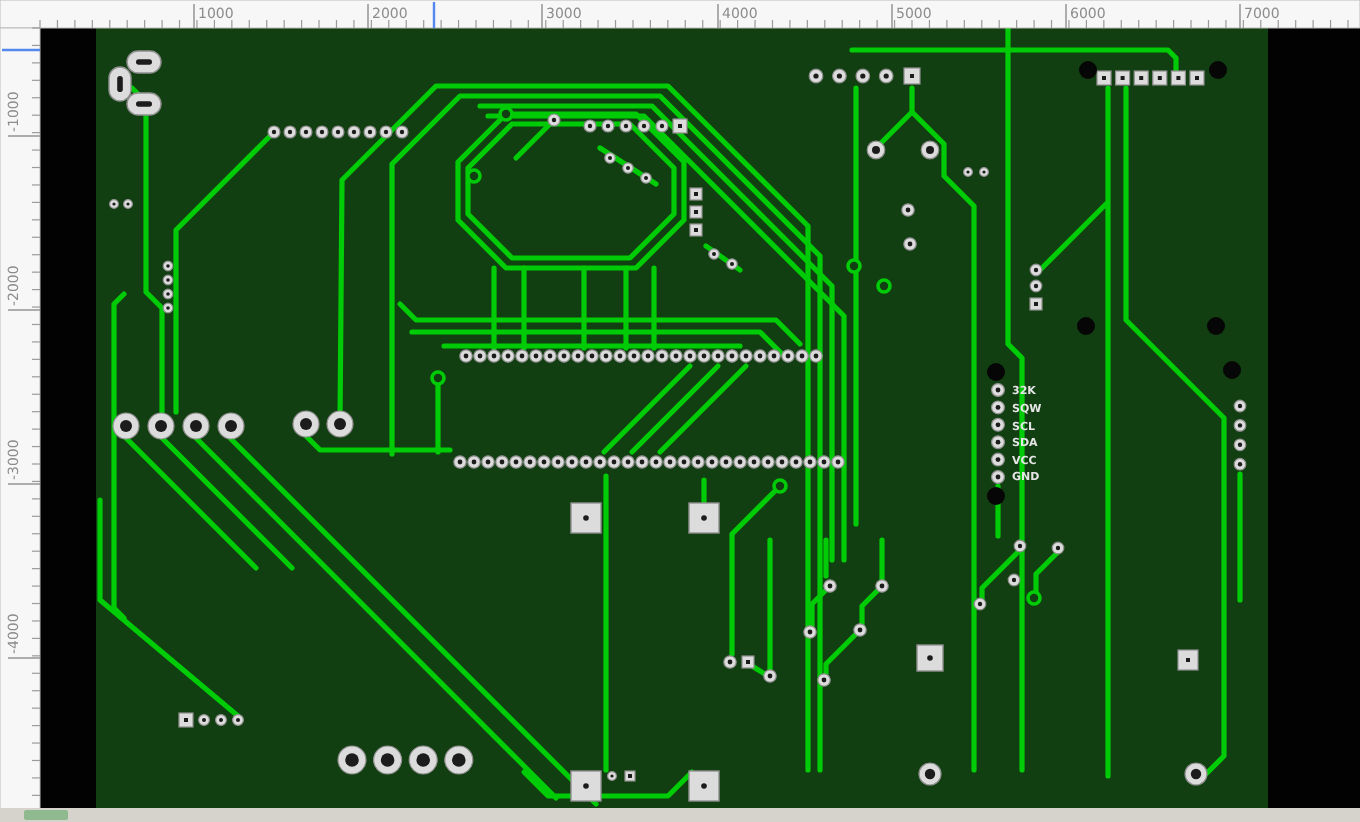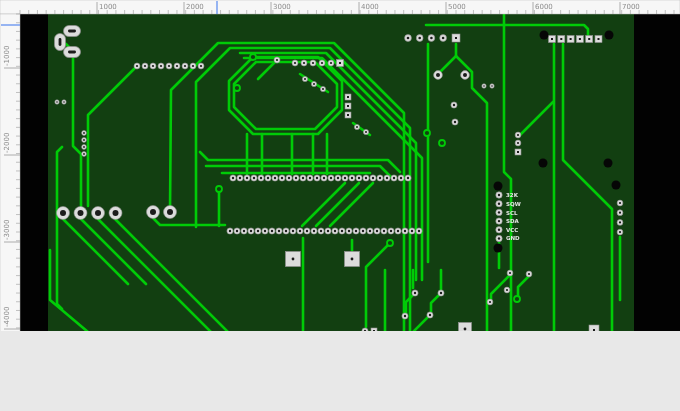--- a/index.html
+++ b/index.html
@@ -1,16 +1,16 @@
 <!DOCTYPE html>
 <html><head>
 <meta charset="utf-8">
 <style>
   html,body{margin:0;padding:0;background:#e8e8e8;font-family:"DejaVu Sans",sans-serif;}
-  #app{position:relative;width:680px;height:331px;overflow:hidden;background:#e8e8e8;}
+  #app{position:relative;width:680px;height:411px;overflow:hidden;background:#e8e8e8;}
   svg{display:block;}
   text{user-select:none;}
 </style>
 </head>
 <body>
 
 <div id="app">
   <svg id="scene" width="680" height="411" viewBox="0 0 680 411">
       <rect x="0" y="0" width="680" height="411" fill="#f7f7f7"></rect>
       <rect x="20" y="14" width="660" height="390" fill="#020202"></rect>

